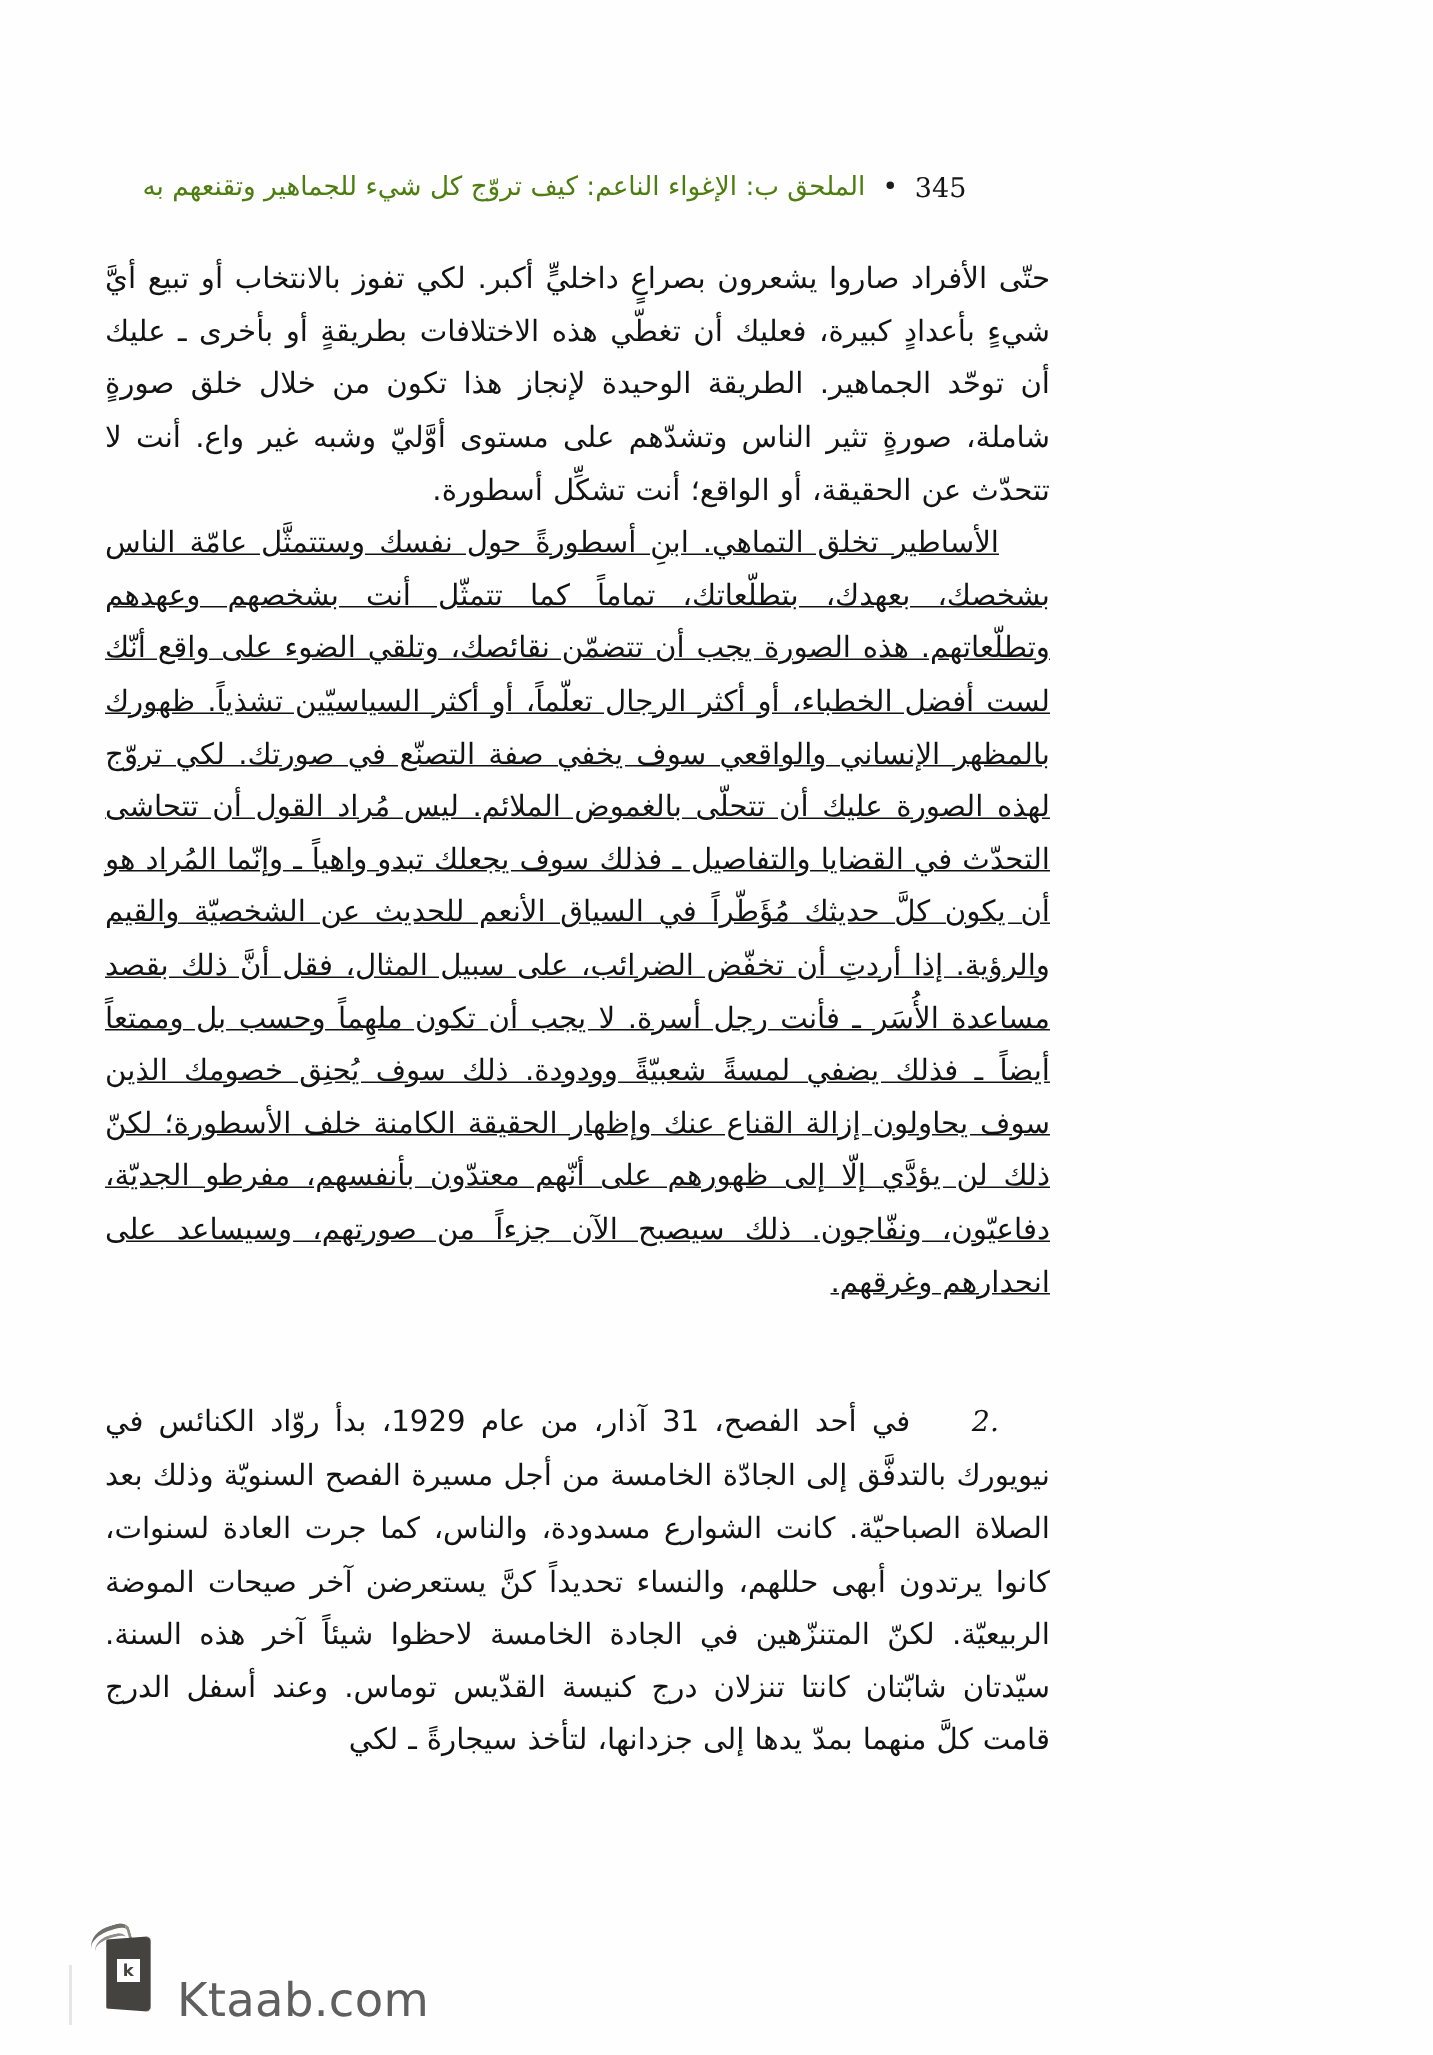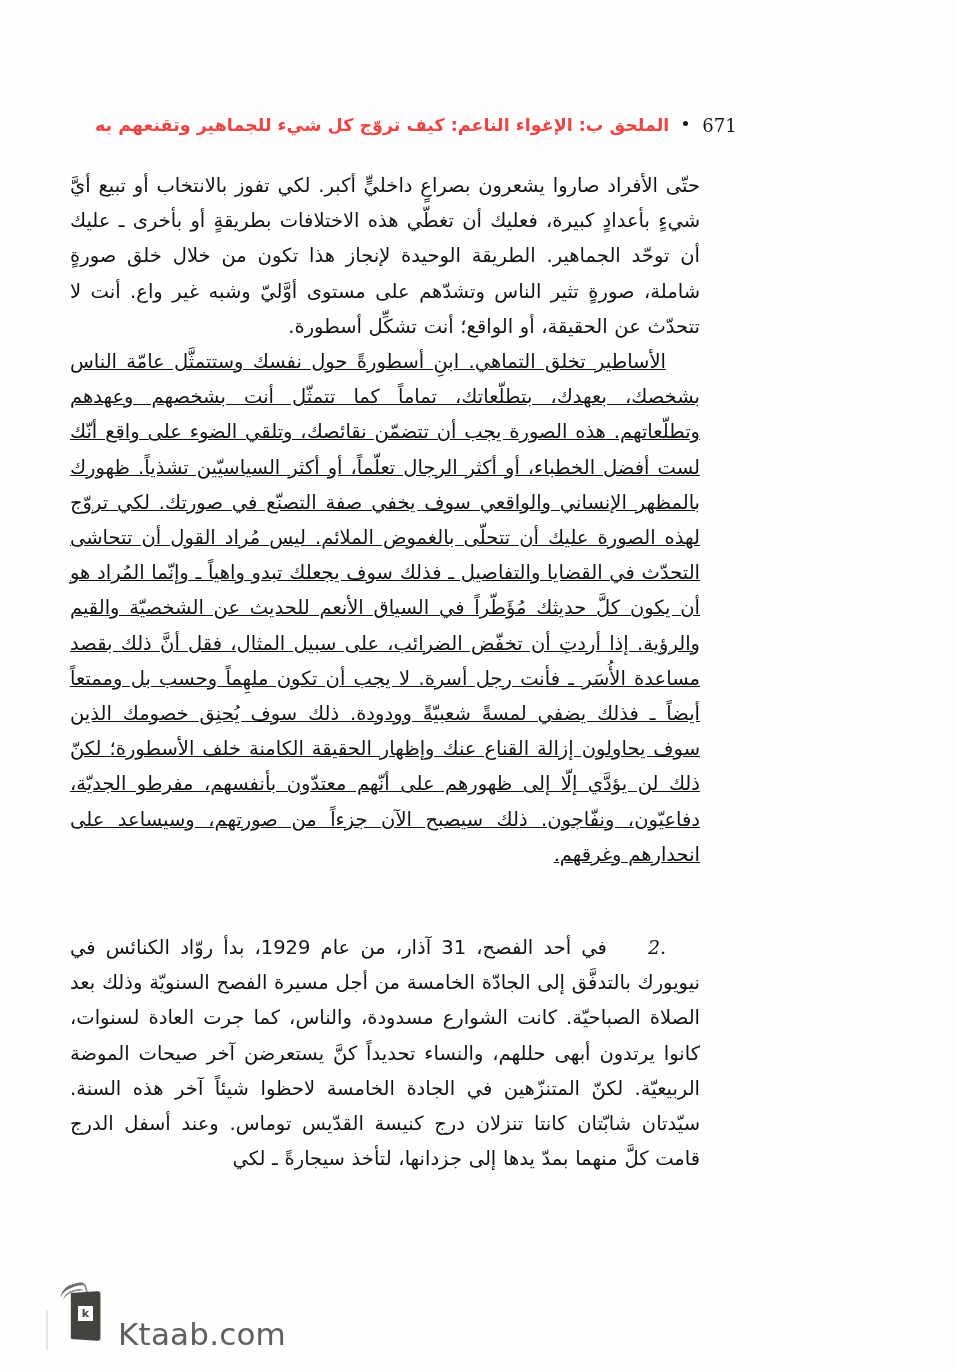--- a/index.html
+++ b/index.html
@@ -34,24 +34,23 @@
     align-items: center;
     justify-content: flex-start;
     padding-right: 250px;
     padding-left: 95px;
     box-sizing: border-box;
     direction: rtl;
   }
   .header-title {
     font-size: 17.5px;
     letter-spacing: 0px;
-    color: #ef4444;
+    color: #4d7c0f;
     white-space: nowrap;
     font-family: "DejaVu Sans", "Liberation Sans", sans-serif;
-    font-weight: bold;
   }
   .header-sep {
     display: inline-block;
     width: 5px;
     height: 5px;
     border-radius: 50%;
     background: #1a1a1a;
     margin: 0 14px 4px 14px;
     flex: 0 0 auto;
   }
@@ -188,21 +187,21 @@
   }
 </style>
 </head>
 <body>
 
 <div class="page">
 
   <div class="running-header">
     <span class="header-title">الملحق ب: الإغواء الناعم: كيف تروّج كل شيء للجماهير وتقنعهم به</span>
     <span class="header-sep"></span>
-    <span class="header-folio">671</span>
+    <span class="header-folio">345</span>
   </div>
 
   <div class="text-column">
 
     <p class="para">حتّى الأفراد صاروا يشعرون بصراعٍ داخليٍّ أكبر. لكي تفوز بالانتخاب أو تبيع أيَّ شيءٍ بأعدادٍ كبيرة، فعليك أن تغطّي هذه الاختلافات بطريقةٍ أو بأخرى ـ عليك أن توحّد الجماهير. الطريقة الوحيدة لإنجاز هذا تكون من خلال خلق صورةٍ شاملة، صورةٍ تثير الناس وتشدّهم على مستوى أوَّليّ وشبه غير واع. أنت لا تتحدّث عن الحقيقة، أو الواقع؛ أنت تشكِّل أسطورة.</p>
 
     <p class="para indent">الأساطير تخلق التماهي. ابنِ أسطورةً حول نفسك وستتمثَّل عامّة الناس بشخصك، بعهدك، بتطلّعاتك، تماماً كما تتمثّل أنت بشخصهم وعهدهم وتطلّعاتهم. هذه الصورة يجب أن تتضمّن نقائصك، وتلقي الضوء على واقع أنّك لست أفضل الخطباء، أو أكثر الرجال تعلّماً، أو أكثر السياسيّين تشذياً. ظهورك بالمظهر الإنساني والواقعي سوف يخفي صفة التصنّع في صورتك. لكي تروّج لهذه الصورة عليك أن تتحلّى بالغموض الملائم. ليس مُراد القول أن تتحاشى التحدّث في القضايا والتفاصيل ـ فذلك سوف يجعلك تبدو واهياً ـ وإنّما المُراد هو أن يكون كلَّ حديثك مُؤَطّراً في السياق الأنعم للحديث عن الشخصيّة والقيم والرؤية. إذا أردتِ أن تخفّض الضرائب، على سبيل المثال، فقل أنَّ ذلك بقصد مساعدة الأُسَر ـ فأنت رجل أسرة. لا يجب أن تكون ملهِماً وحسب بل وممتعاً أيضاً ـ فذلك يضفي لمسةً شعبيّةً وودودة. ذلك سوف يُحنِق خصومك الذين سوف يحاولون إزالة القناع عنك وإظهار الحقيقة الكامنة خلف الأسطورة؛ لكنّ ذلك لن يؤدَّي إلّا إلى ظهورهم على أنّهم معتدّون بأنفسهم، مفرطو الجديّة، دفاعيّون، ونفّاجون. ذلك سيصبح الآن جزءاً من صورتهم، وسيساعد على انحدارهم وغرقهم.</p>
 
     <div class="gap-block"></div>
 

